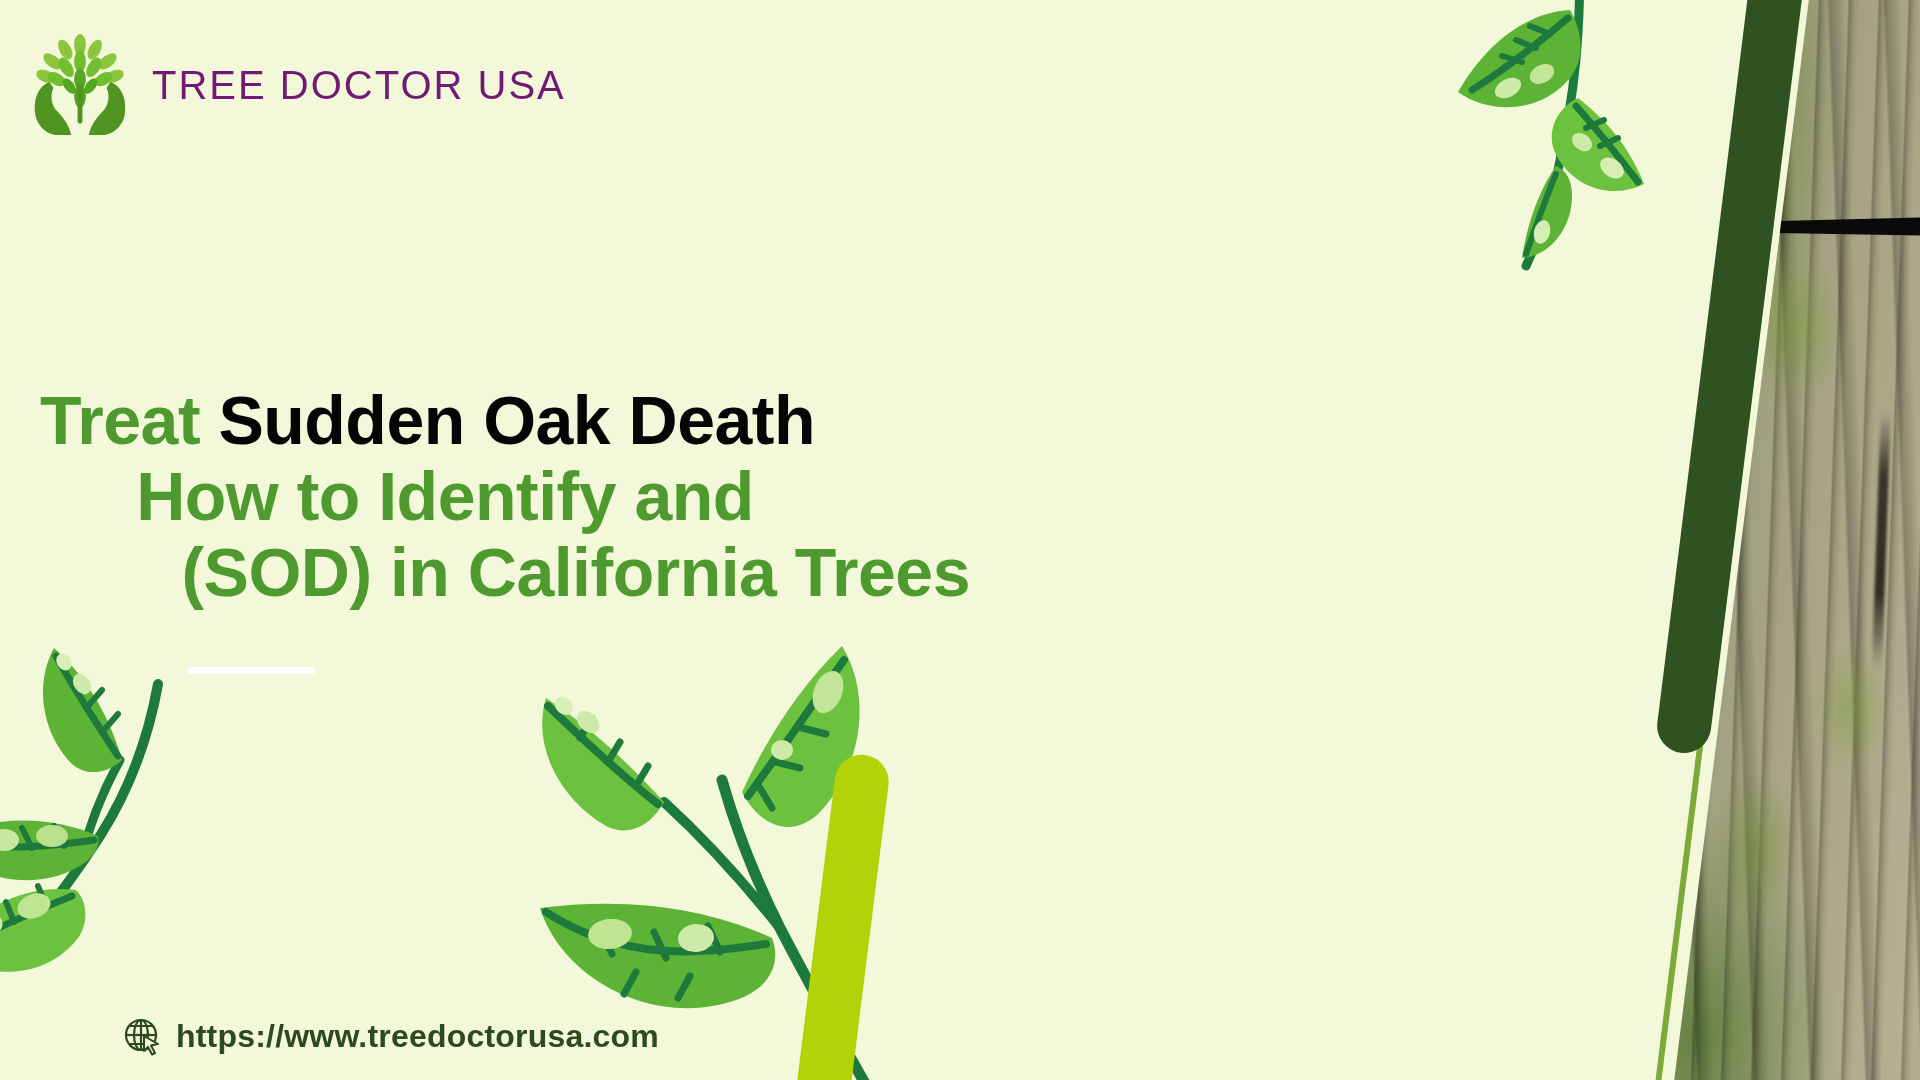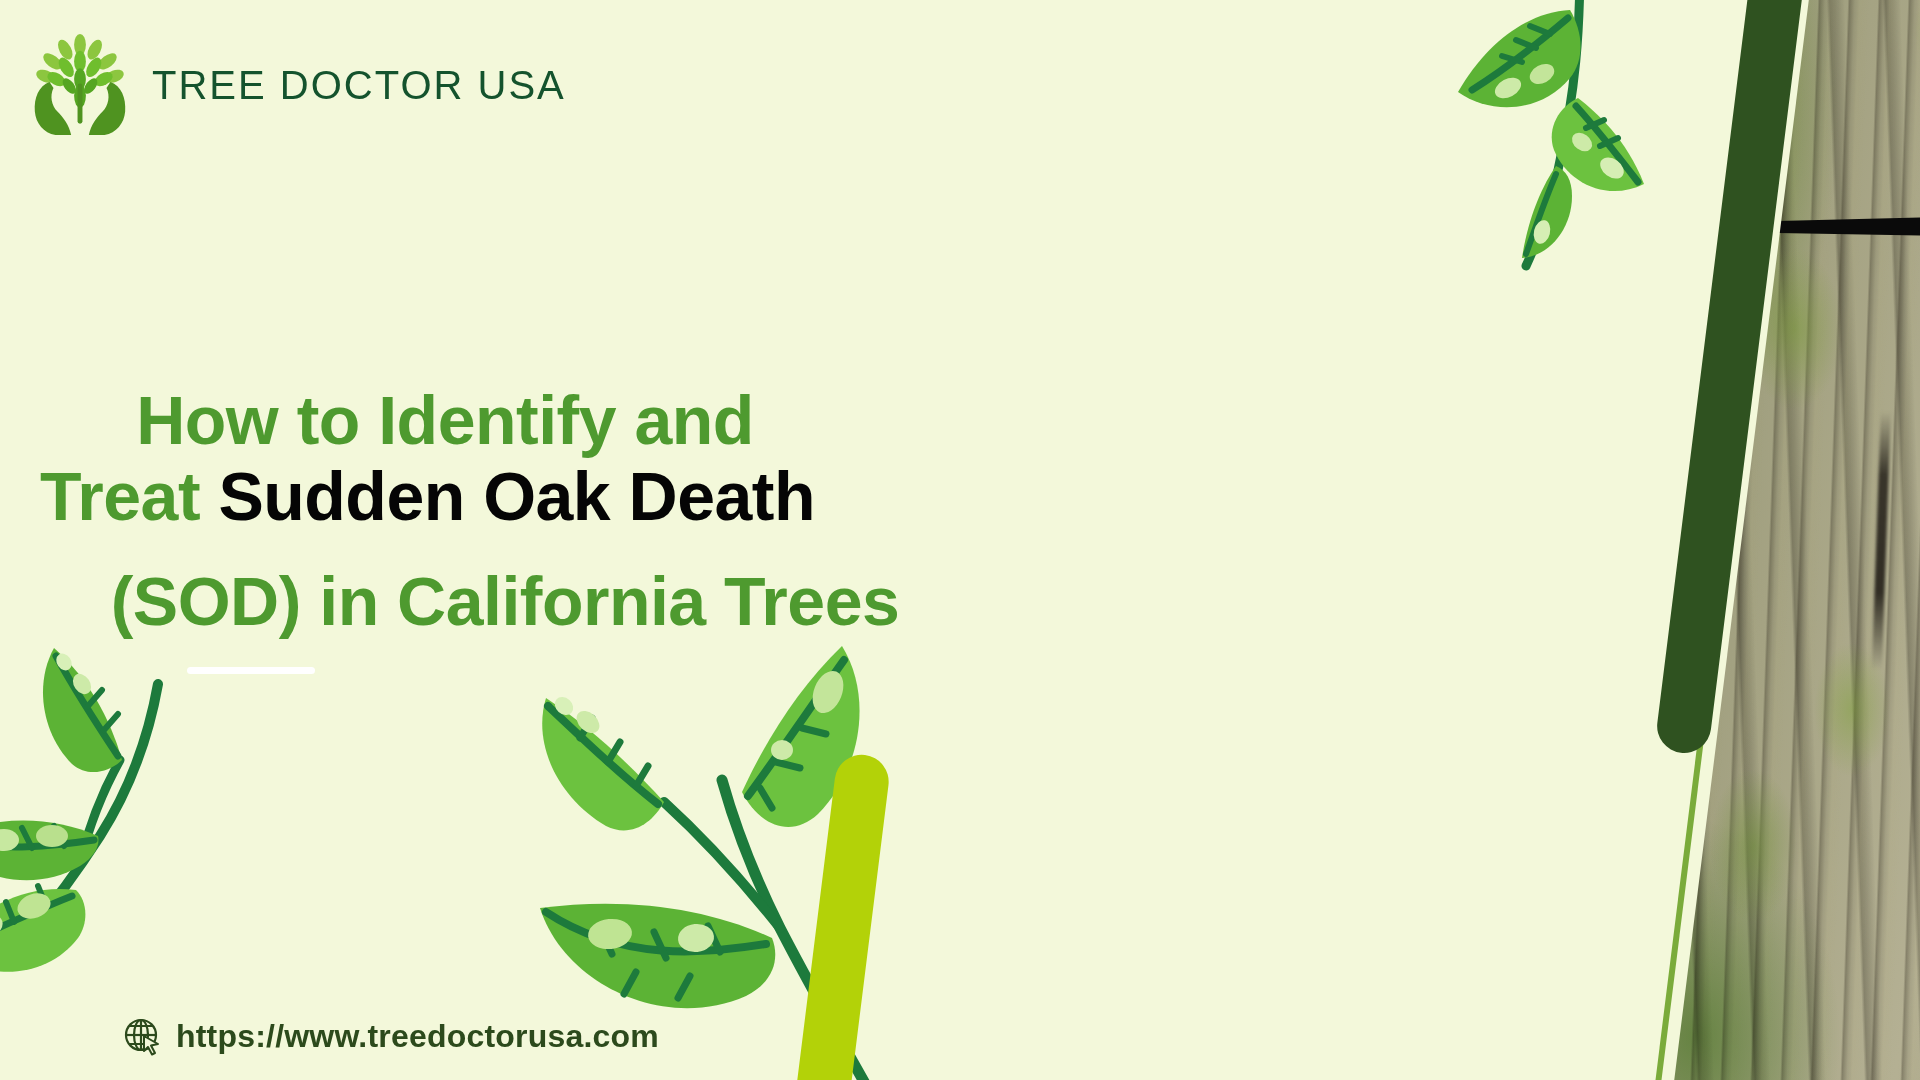--- a/index.html
+++ b/index.html
@@ -27,41 +27,41 @@
   
   #brand {
     position: absolute; left: 26px; top: 30px;
     display: flex; align-items: center; gap: 18px;
     z-index: 40;
   }
   #brand-mark { width: 108px; height: 110px; display: block; }
   #brand-name {
     font-size: 40px;
     letter-spacing: 2.0px;
-    color: #14532d;
+    color: #701a75;
     font-weight: 400;
     white-space: nowrap;
     font-family: "Liberation Sans", sans-serif;
   }
 
   
   #headline {
     position: absolute;
     left: 40px; top: 382px;
     width: 930px;
     font-size: 68px;
     line-height: 1.12;
     font-weight: 700;
     letter-spacing: -0.5px;
     z-index: 30;
   }
   #headline .ln { display: block; white-space: nowrap; }
   #line-1 { text-align: center; padding-right: 120px; }
   #line-2 { text-align: left; }
-  #line-3 { text-align: center; margin-top: 29px; }
+  #line-3 { text-align: right; }
   .green { color: #4e9a2f; }
   .black { color: #050505; }
 
   #title-divider {
     position: absolute;
     left: 187px; top: 667px;
     width: 128px; height: 7px;
     background: #ffffff;
     border-radius: 4px;
     z-index: 30;
@@ -298,25 +298,25 @@
           <ellipse cx="55" cy="66" rx="6" ry="12"></ellipse>
         </g>
         <path d="M55 56 L55 92" stroke="#4f9320" stroke-width="5" stroke-linecap="round"></path>
         <path d="M24 52 C13 56 8 68 9 82 C10 94 18 104 30 106 L46 106 C44 96 38 88 32 82 C26 76 24 66 28 58 Z" fill="#4f9320"></path>
         <path d="M86 52 C97 56 102 68 101 82 C100 94 92 104 80 106 L64 106 C66 96 72 88 78 82 C84 76 86 66 82 58 Z" fill="#4f9320"></path>
       </svg>
       <div id="brand-name">TREE DOCTOR USA</div>
     </div>
 
     <h1 id="headline">
+      <span class="ln" id="line-2">
+        <span class="green">Treat </span><span class="black">Sudden Oak Death</span>
+      </span>
       <span class="ln" id="line-1">
         <span class="green">How to Identify and</span>
-      </span>
-      <span class="ln" id="line-2">
-        <span class="green">Treat </span><span class="black">Sudden Oak Death</span>
       </span>
       <span class="ln" id="line-3">
         <span class="green">(SOD) in California Trees</span>
       </span>
     </h1>
 
     <div id="title-divider"></div>
 
     <svg id="sprig-left" class="sprig" viewBox="0 0 330 420">
       <path d="M-10 410 C50 360 96 304 140 236 C168 192 188 140 198 84" stroke="#1d7a3c" stroke-width="10" fill="none" stroke-linecap="round"></path>

